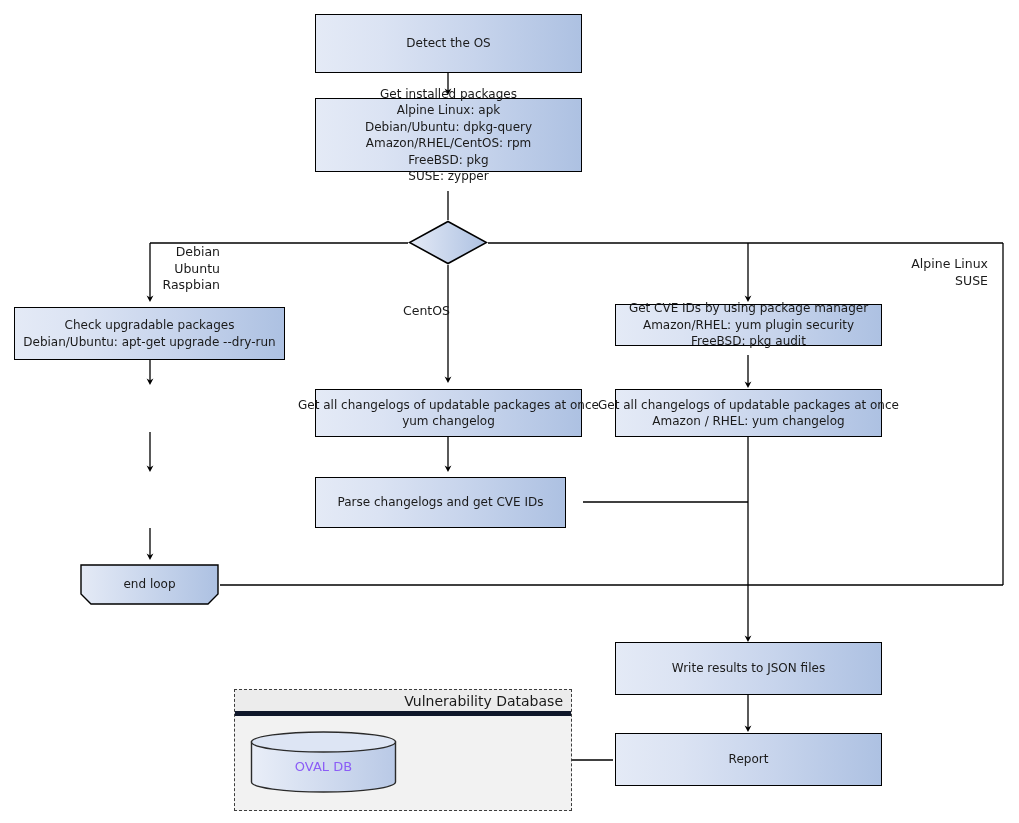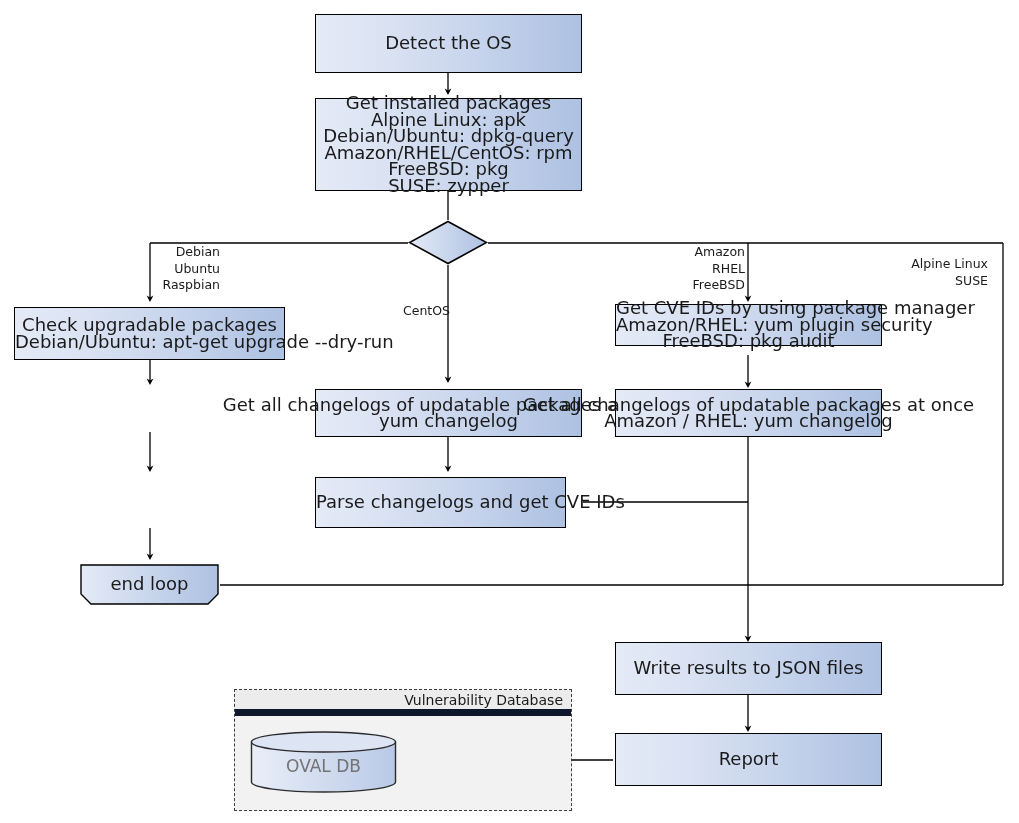--- a/index.html
+++ b/index.html
@@ -21,21 +21,21 @@
     pointer-events:none;
   }
   .node{
     position:absolute;
     box-sizing:border-box;
     display:flex;
     align-items:center;
     justify-content:center;
     text-align:center;
     color:#1a1a1a;
-    font-size:18px;
+    font-size:12px;
     line-height:16.5px;
     white-space:nowrap;
   }
   .box{
     border:1.3px solid #000000;
     background:linear-gradient(to right,#e4eaf6 0%,#dbe3f3 25%,#c7d4ec 60%,#adc1e2 100%);
   }
   .node .txt{
     display:block;
     width:100%;
@@ -71,36 +71,36 @@
     position:absolute;
     box-sizing:border-box;
     border:1.6px dashed #3d3d3d;
     background:#f2f2f2;
   }
   .dashgroup .grouphdr{
     position:absolute;
     left:0;right:0;top:0;
     height:26px;
     background:#ececec;
-    border-bottom:7px solid #0f172a;
+    border-bottom:5px solid #0f172a;
     display:flex;
     align-items:center;
     justify-content:flex-end;
     padding-right:8px;
     box-sizing:border-box;
     font-size:14px;
     color:#1a1a1a;
   }
   .cyl{
     position:absolute;
     display:flex;
     align-items:center;
     justify-content:center;
-    font-size:17px;
-    color:#737373;
+    font-size:13px;
+    color:#8b5cf6;
     white-space:nowrap;
   }
   .cyl svg.shape{
     position:absolute;
     left:0;top:0;width:100%;height:100%;
   }
   .cyl .txt{position:relative;z-index:2;padding-top:8px;}
 </style>
 </head>
 <body>
@@ -143,21 +143,21 @@
       <line x1="748" y1="695" x2="748" y2="730" marker-end="url(#arrow)"></line>
 
       <line x1="572" y1="760" x2="613" y2="760"></line>
     </g>
   </svg>
 
   <div class="node box" style="left:315px;top:14px;width:267px;height:59px;">
     <span class="txt">Detect the OS</span>
   </div>
 
-  <div class="node box" style="left:315px;top:98px;width:267px;height:93px;">
+  <div class="node box" style="left:315px;top:98px;width:267px;height:74px;">
     <span class="txt">Get installed packages<br>Alpine Linux: apk<br>Debian/Ubuntu: dpkg-query<br>Amazon/RHEL/CentOS: rpm<br>FreeBSD: pkg<br>SUSE: zypper</span>
   </div>
 
   <div style="position:absolute;left:408px;top:220px;width:80px;height:45px;">
     <svg width="80" height="45" viewBox="0 0 80 45">
       <polygon points="40,1.5 78.5,22.5 40,43.5 1.5,22.5" fill="url(#dgrad)" stroke="#000000" stroke-width="1.6"></polygon>
       <defs>
         <linearGradient id="dgrad" x1="0" y1="0" x2="1" y2="0">
           <stop offset="0%" stop-color="#e4eaf6"></stop>
           <stop offset="100%" stop-color="#adc1e2"></stop>
@@ -167,23 +167,20 @@
   </div>
 
   <div class="branchlabel ta-right" style="left:90px;top:244px;width:130px;">
     <span>Debian<br>Ubuntu<br>Raspbian</span>
   </div>
 
   <div class="branchlabel ta-right" style="left:320px;top:267px;width:130px;margin-top:36px;">
     <span>CentOS</span>
   </div>
 
-  <div class="branchlabel ta-right" style="left:615px;top:244px;width:130px;">
-    <span>Amazon<br>RHEL<br>FreeBSD</span>
-  </div>
 
   <div class="branchlabel ta-right" style="left:870px;top:256px;width:118px;">
     <span>Alpine Linux<br>SUSE</span>
   </div>
 
   <div class="node box" style="left:14px;top:307px;width:271px;height:53px;">
     <span class="txt">Check upgradable packages<br>Debian/Ubuntu: apt-get upgrade --dry-run</span>
   </div>
 
 

